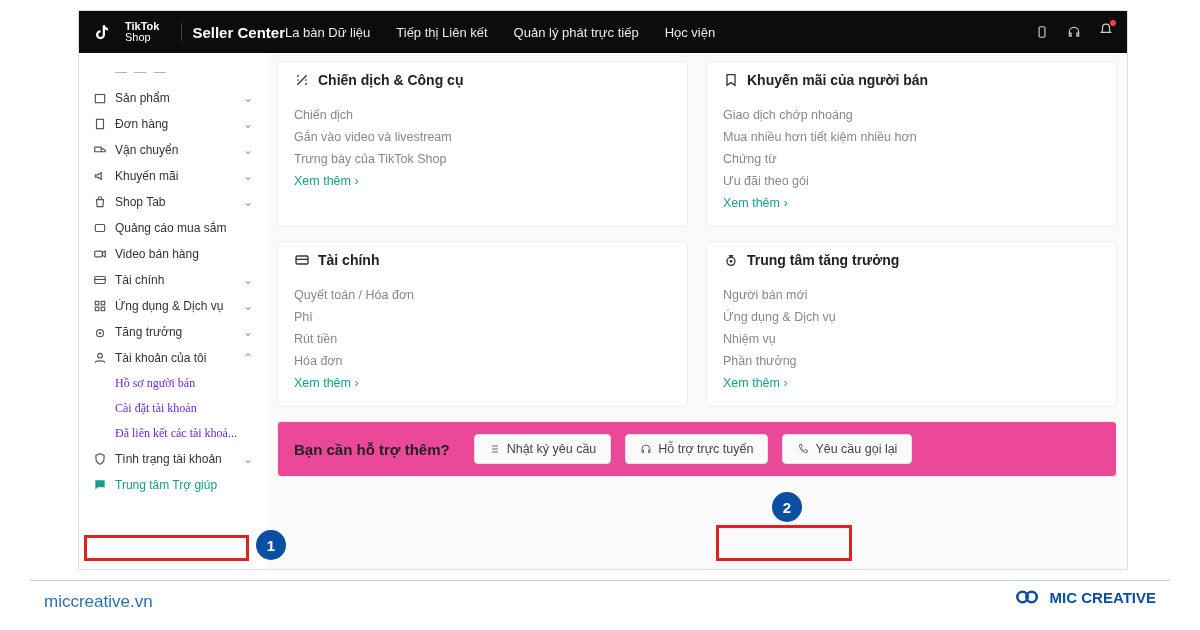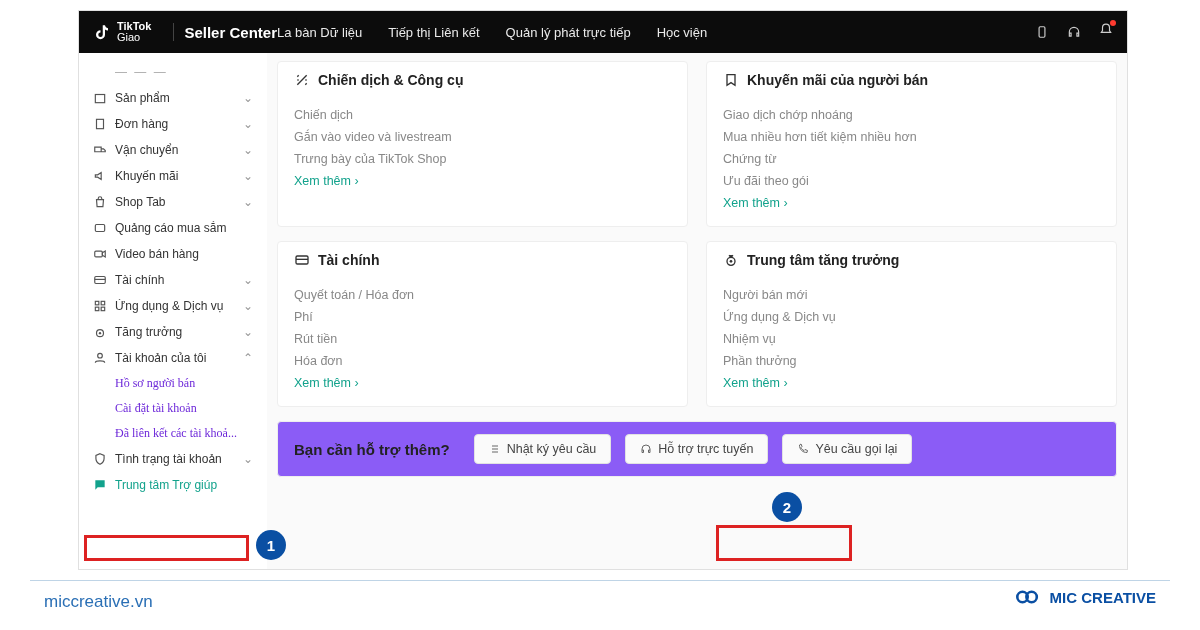--- a/index.html
+++ b/index.html
@@ -2,21 +2,21 @@
 <html><head>
 <meta charset="utf-8">
 <style>
   * { box-sizing: border-box; margin: 0; padding: 0; }
   body { font-family: -apple-system, BlinkMacSystemFont, "Segoe UI", Arial, sans-serif; background: #fff; width: 1200px; }
   .canvas { width: 1200px; height: 630px; position: relative; }
   .app { position: absolute; left: 78px; top: 10px; width: 1050px; height: 560px; background: #fff; border: 1px solid #e0e0e0; overflow: hidden; }
   .topbar { height: 42px; background: #0c0c0c; display: flex; align-items: center; padding: 0 14px; color: #fff; }
   .brand { display: flex; align-items: center; gap: 6px; margin-right: 12px; }
   .brand-logo { width: 18px; height: 18px; }
-  .brand-text { font-size: 11px; font-weight: 700; line-height: 1; }
+  .brand-text { font-size: 11px; font-weight: 700; line-height: 1; margin-left: 8px; }
   .divider { width: 1px; height: 18px; background: #444; margin: 0 10px; }
   .app-title { font-size: 15px; font-weight: 600; }
   .topnav { display: flex; gap: 26px; font-size: 13px; }
   .topnav span { color: #eaeaea; cursor: pointer; }
   .top-right { margin-left: auto; display: flex; gap: 18px; align-items: center; }
   .top-right .ic { width: 14px; height: 14px; color: #ccc; position: relative; }
   .dot { position: absolute; top: -3px; right: -3px; width: 6px; height: 6px; background: #ff3b30; border-radius: 50%; }
 
   .body { display: flex; height: calc(100% - 42px); background: #fafafa; }
   .sidebar { width: 188px; background: #fff; padding: 6px 0; overflow: hidden; }
@@ -32,21 +32,21 @@
   .main { flex: 1; padding: 8px 10px 0 10px; overflow: hidden; }
   .row { display: flex; gap: 18px; margin-bottom: 14px; }
   .card { flex: 1; background: #fff; border: 1px solid #eee; border-radius: 4px; padding: 10px 16px 12px; }
   .card-head { display: flex; align-items: flex-start; gap: 8px; font-size: 14px; font-weight: 600; color: #222; padding-bottom: 8px; }
   .card-head .ci { width: 16px; height: 16px; color: #333; }
   .card-list { padding-top: 8px; }
   .card-list div { font-size: 12.5px; color: #888; padding: 4px 0; cursor: pointer; }
   .see-more { color: #12a28c !important; font-weight: 500; }
   .see-more::after { content: "  ›"; }
 
-  .support { background: #8b5cf6; border: 1px solid #eee; border-radius: 4px; padding: 12px 16px; display: flex; align-items: center; gap: 14px; }
+  .support { background: #ec4899; border: 1px solid #eee; border-radius: 4px; padding: 12px 16px; display: flex; align-items: center; gap: 14px; }
   .support-title { font-size: 15px; font-weight: 600; color: #222; margin-right: 10px; }
   .chip { display: inline-flex; align-items: center; gap: 6px; padding: 7px 14px; border: 1px solid #e2e2e2; border-radius: 4px; font-size: 12.5px; color: #444; background: #fafafa; cursor: pointer; }
   .chip .ci2 { width: 12px; height: 12px; color: #666; }
 
   
   .hl1 { position: absolute; border: 3px solid #d22; pointer-events: none; }
   .badge { position: absolute; width: 30px; height: 30px; border-radius: 50%; background: #0a4fa3; color: #fff; display: flex; align-items: center; justify-content: center; font-size: 15px; font-weight: 700; }
 
   .footer-line { position: absolute; left: 30px; right: 30px; top: 580px; height: 1px; background: #bfd4e6; }
   .footer-url { position: absolute; left: 44px; top: 592px; color: #2a6fb5; font-size: 17px; }
@@ -59,21 +59,21 @@
 <div class="canvas">
   <div class="app">
 
     <div class="topbar">
       <div class="brand">
         <svg class="brand-logo" viewBox="0 0 24 24">
             <path fill="#fff" d="M16 3c.3 2 1.8 3.6 4 3.9v3c-1.5 0-2.9-.5-4-1.2v6.8a6 6 0 1 1-6-6v3.1a3 3 0 1 0 3 3V3h3z"></path>
           </svg>
         <div>
           <div class="brand-text">TikTok</div>
-          <div class="brand-text" style="font-weight:400">Giao</div>
+          <div class="brand-text" style="font-weight:400">Shop</div>
         </div>
       </div>
       <div class="divider"></div>
       <div class="app-title">Seller Center</div>
       <div class="topnav">
         <span>La bàn Dữ liệu</span>
         <span>Tiếp thị Liên kết</span>
         <span>Quản lý phát trực tiếp</span>
         <span>Học viện</span>
       </div>

